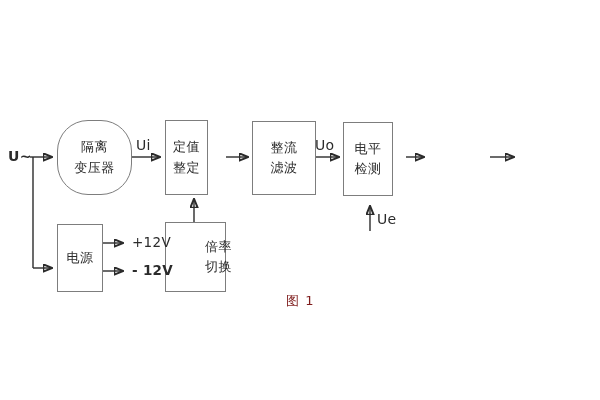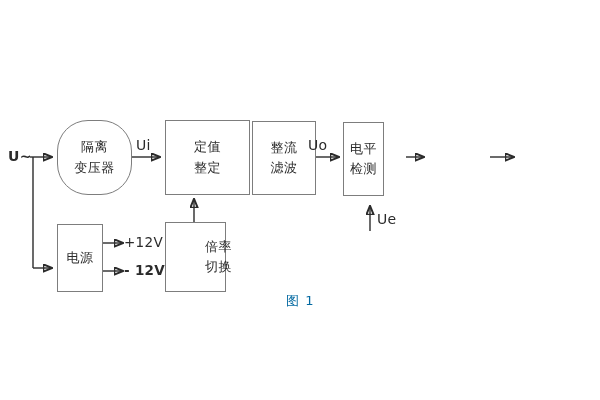--- a/index.html
+++ b/index.html
@@ -46,28 +46,29 @@
     line-height: 1;
   }
   .label.src {
     font-size: 14px;
     font-weight: 700;
     letter-spacing: 0.5px;
   }
   .label.volt {
     font-size: 13.5px;
     letter-spacing: 0.3px;
+    margin-left: 8px;
   }
   .label.sig {
     font-size: 14px;
     letter-spacing: 0.3px;
   }
   .caption {
     position: absolute;
-    color: #0369a1;
+    color: #7f1d1d;
     font-size: 13px;
     letter-spacing: 1px;
     white-space: nowrap;
     text-align: right;
   }
   
   #wires {
     position: absolute;
     left: 0;
     top: 0;
@@ -114,52 +115,52 @@
 
     <line x1="103" y1="243" x2="123" y2="243" marker-end="url(#ah)"></line>
     <line x1="103" y1="271" x2="123" y2="271" marker-end="url(#ah)"></line>
   </svg>
 
   <div class="block" style="left:57px; top:120px; width:75px; height:75px;border-radius:31px;">
     <span class="ln">隔离</span>
     <span class="ln">变压器</span>
   </div>
 
-  <div class="block" style="left:165px; top:120px; width:85px; height:75px;">
+  <div class="block" style="left:165px; top:120px; width:43px; height:75px;">
     <span class="ln">定值</span>
     <span class="ln">整定</span>
   </div>
 
   <div class="block" style="left:252px; top:121px; width:64px; height:74px;">
     <span class="ln">整流</span>
     <span class="ln">滤波</span>
   </div>
 
-  <div class="block" style="left:343px; top:122px; width:41px; height:74px;">
+  <div class="block" style="left:343px; top:122px; width:50px; height:74px;">
     <span class="ln">电平</span>
     <span class="ln">检测</span>
   </div>
 
 
 
   <div class="block" style="left:57px; top:224px; width:46px; height:68px;">
     <span class="ln">电源</span>
   </div>
 
   <div class="block" style="left:165px; top:222px; width:61px; height:70px;padding-left:46px;">
     <span class="ln">倍率</span>
     <span class="ln">切换</span>
   </div>
 
 
   <div class="label src" style="left:8px; top:149px;">U~</div>
 
   <div class="label sig" style="left:136px; top:138px;">Ui</div>
 
-  <div class="label sig" style="left:308px; top:138px;">Uo</div>
+  <div class="label sig" style="left:315px; top:138px;">Uo</div>
 
   <div class="label sig" style="left:377px; top:212px;">Ue</div>
 
   <div class="label volt" style="left:124px; top:236px;">+12V</div>
 
   <div class="label volt" style="left:124px; top:264px;font-weight:bold;">- 12V</div>
 
   <div class="caption" style="left:286px; top:292px;">图 1</div>
 
 </div>

